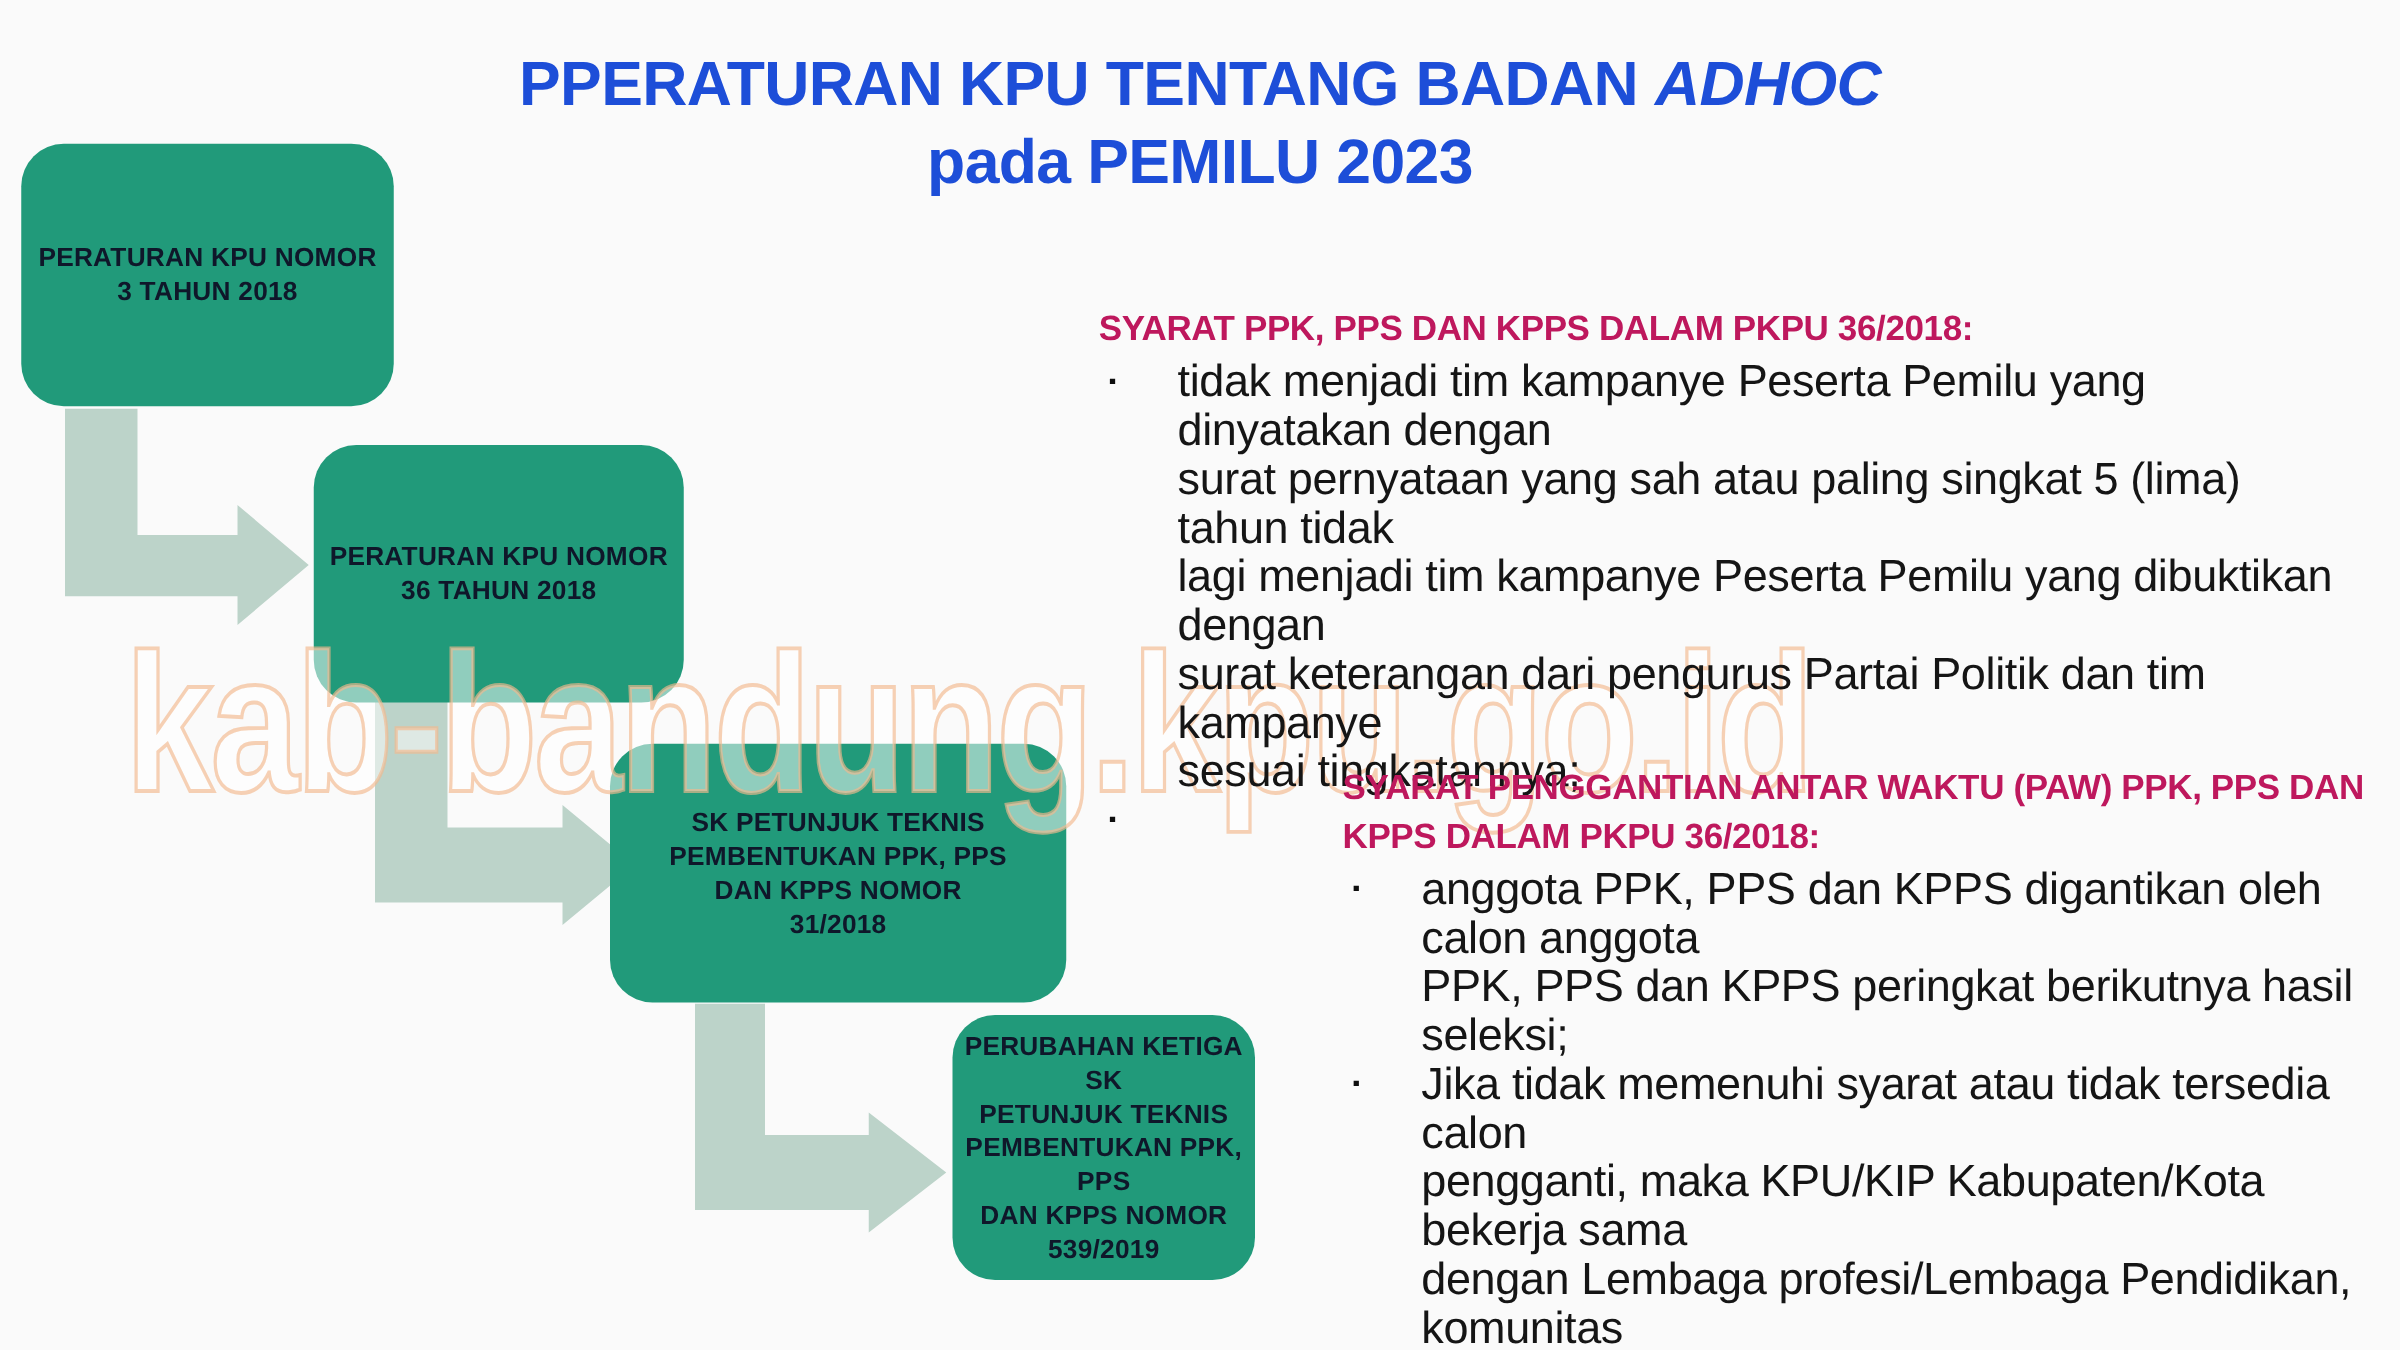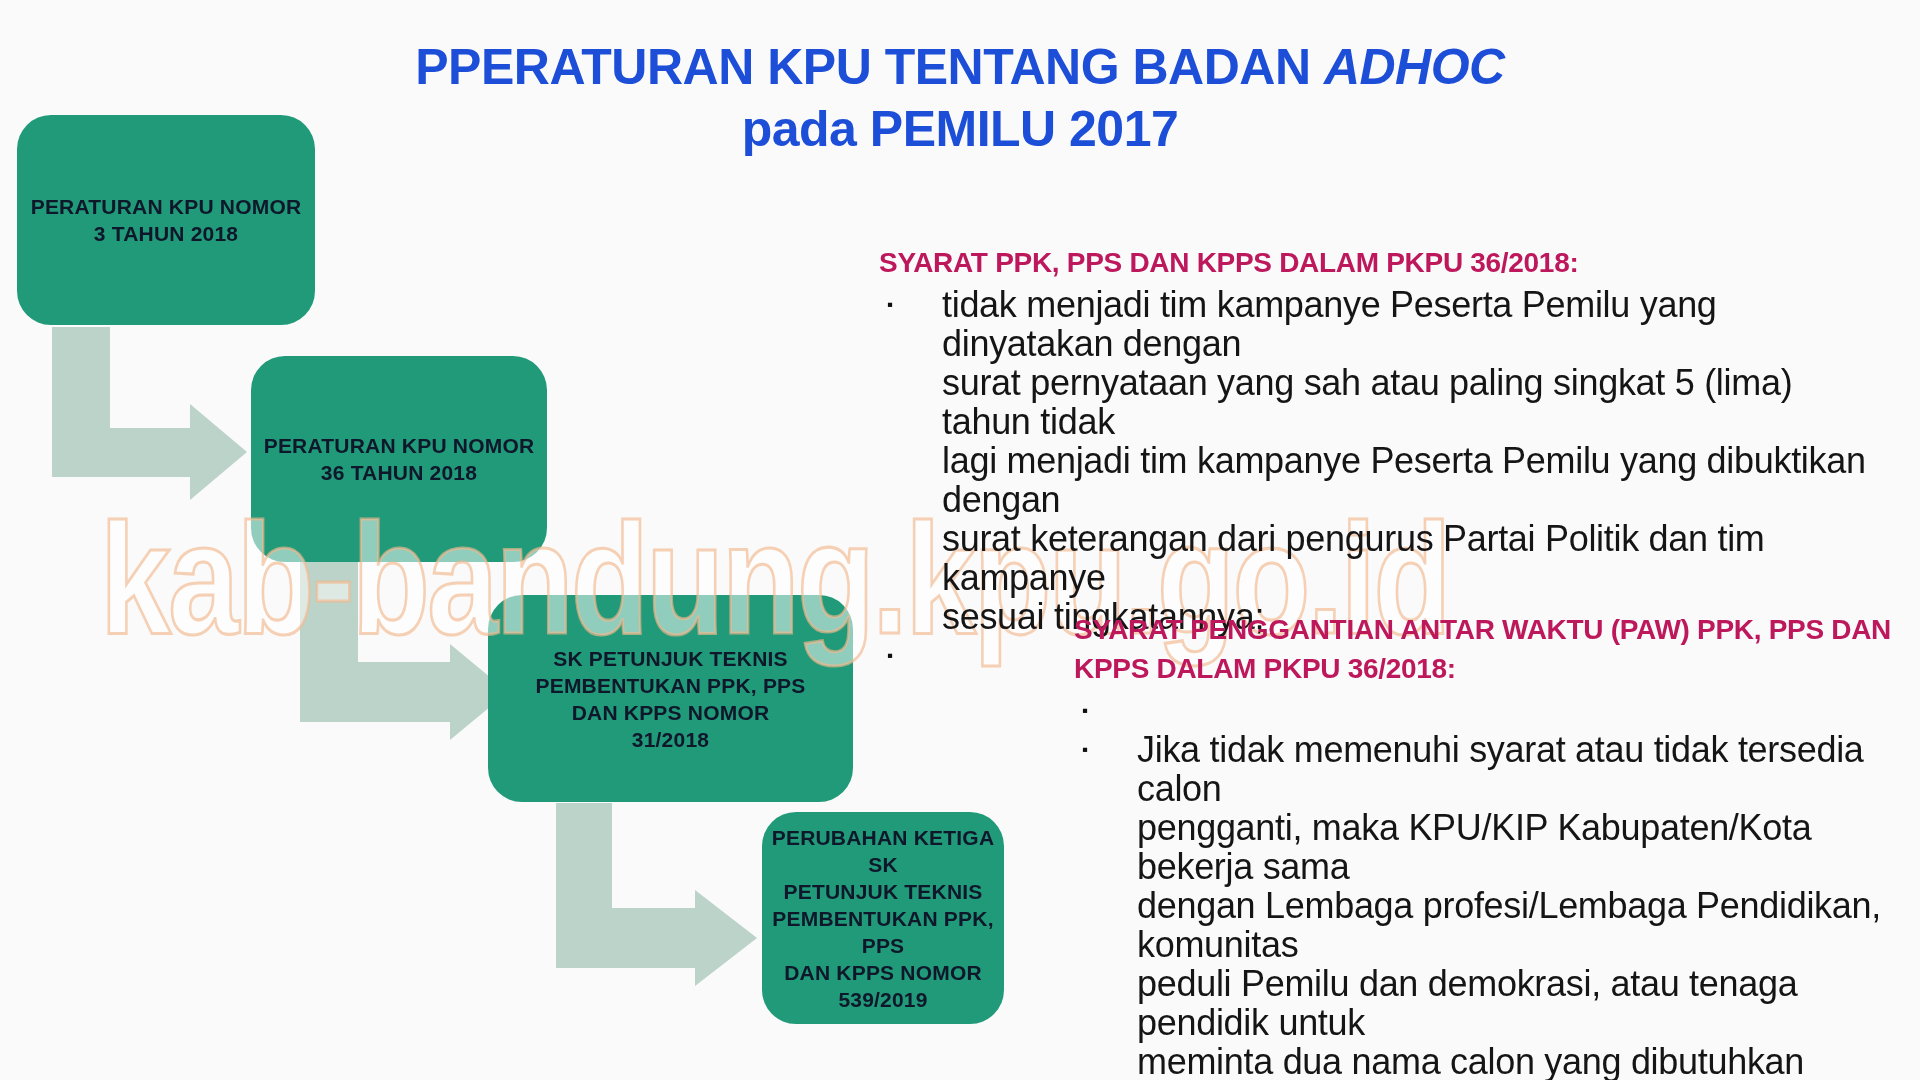--- a/index.html
+++ b/index.html
@@ -100,21 +100,21 @@
 PETUNJUK TEKNIS
 PEMBENTUKAN PPK, PPS
 DAN KPPS NOMOR
 539/2019</div>
   </div>
 
   <div class="watermark">kab-bandung.kpu.go.id</div>
 
   <div class="title">
     <div><span>PPERATURAN KPU TENTANG BADAN </span><span class="italic">ADHOC</span></div>
-    <div>pada PEMILU 2017</div>
+    <div>pada PEMILU 2023</div>
   </div>
 
   <div class="section section-1">
     <div class="section-heading">SYARAT PPK, PPS DAN KPPS DALAM PKPU 36/2018:</div>
     <div class="bullet-item">
       <span class="bullet-marker">▪</span>
       <span class="bullet-text">tidak menjadi tim kampanye Peserta Pemilu yang dinyatakan dengan
 surat pernyataan yang sah atau paling singkat 5 (lima) tahun tidak
 lagi menjadi tim kampanye Peserta Pemilu yang dibuktikan dengan
 surat keterangan dari pengurus Partai Politik dan tim kampanye
@@ -123,20 +123,22 @@
     <div class="bullet-item">
       <span class="bullet-marker">▪</span>
     </div>
   </div>
 
   <div class="section section-2">
     <div class="section-heading">SYARAT PENGGANTIAN ANTAR WAKTU (PAW) PPK, PPS DAN
 KPPS DALAM PKPU 36/2018:</div>
     <div class="bullet-item">
       <span class="bullet-marker">▪</span>
+      <span class="bullet-text">anggota PPK, PPS dan KPPS digantikan oleh calon anggota
+PPK, PPS dan KPPS peringkat berikutnya hasil seleksi;</span>
     </div>
     <div class="bullet-item">
       <span class="bullet-marker">▪</span>
       <span class="bullet-text">Jika tidak memenuhi syarat atau tidak tersedia calon
 pengganti, maka KPU/KIP Kabupaten/Kota bekerja sama
 dengan Lembaga profesi/Lembaga Pendidikan, komunitas
 peduli Pemilu dan demokrasi, atau tenaga pendidik untuk
 meminta dua nama calon yang dibutuhkan</span>
     </div>
   </div>

